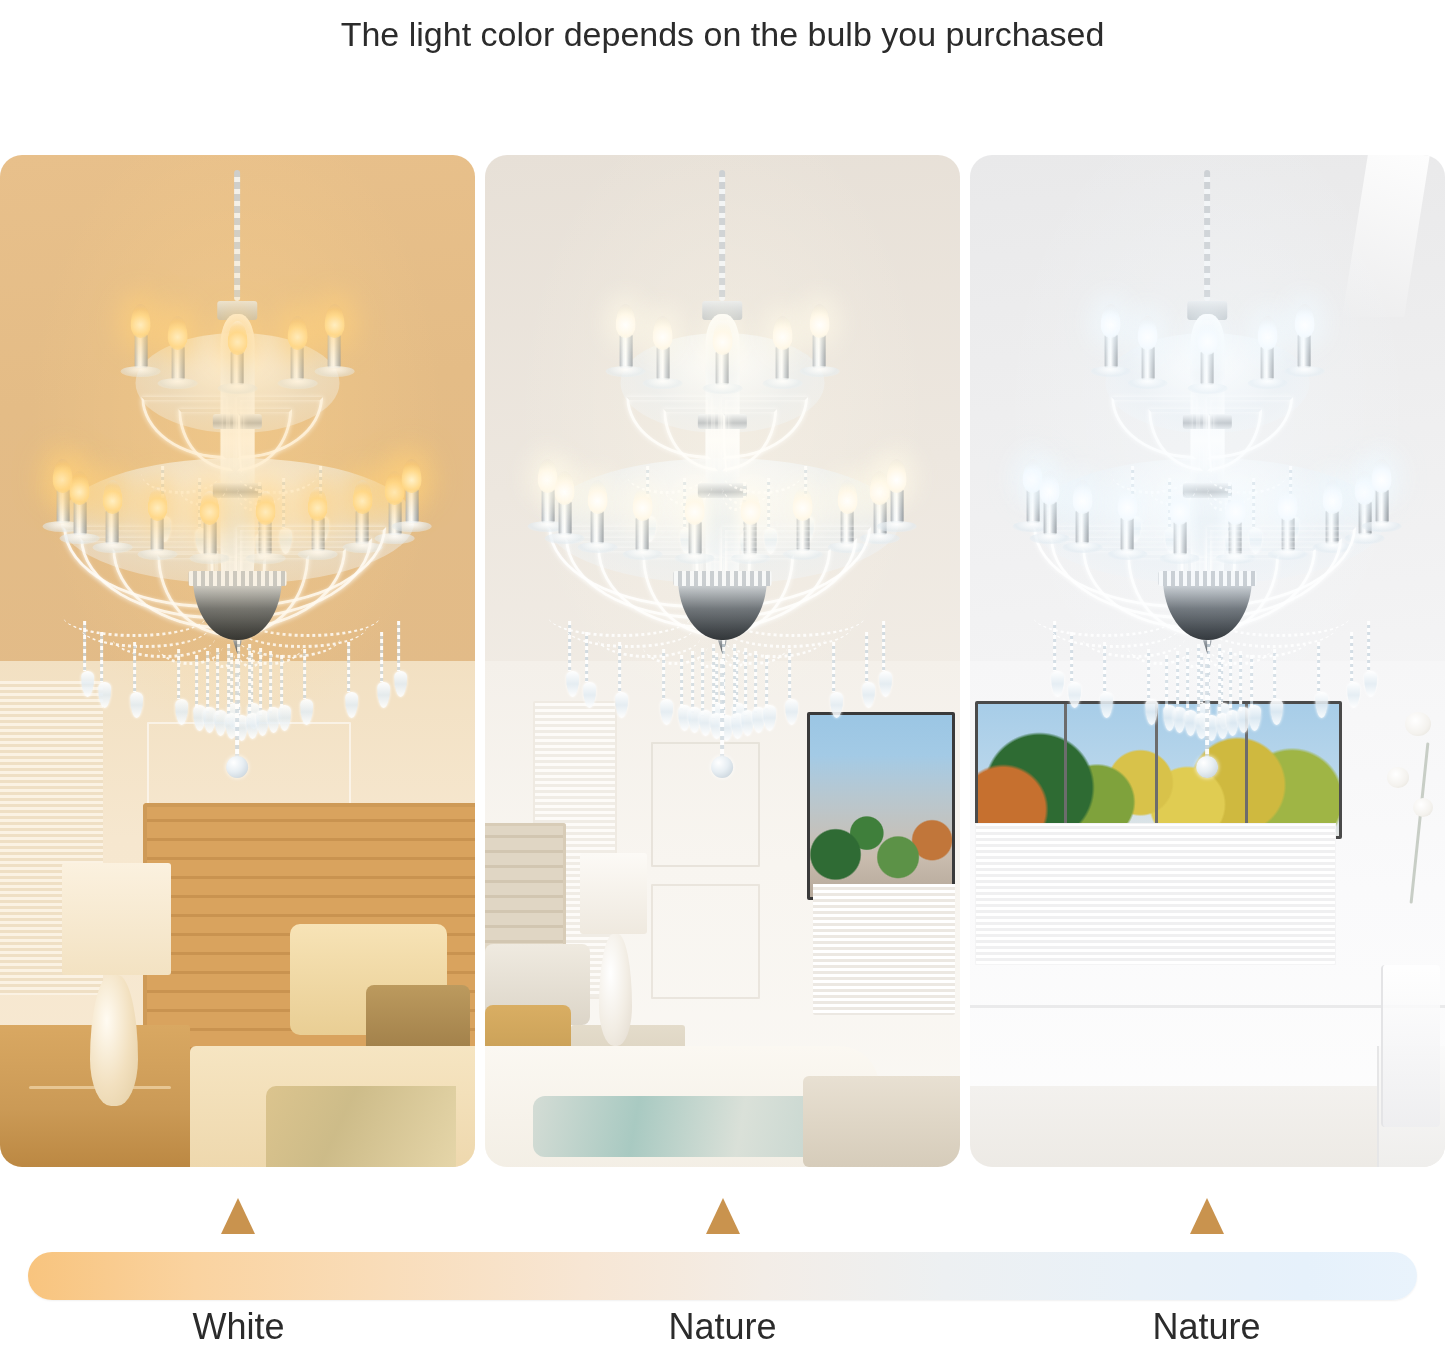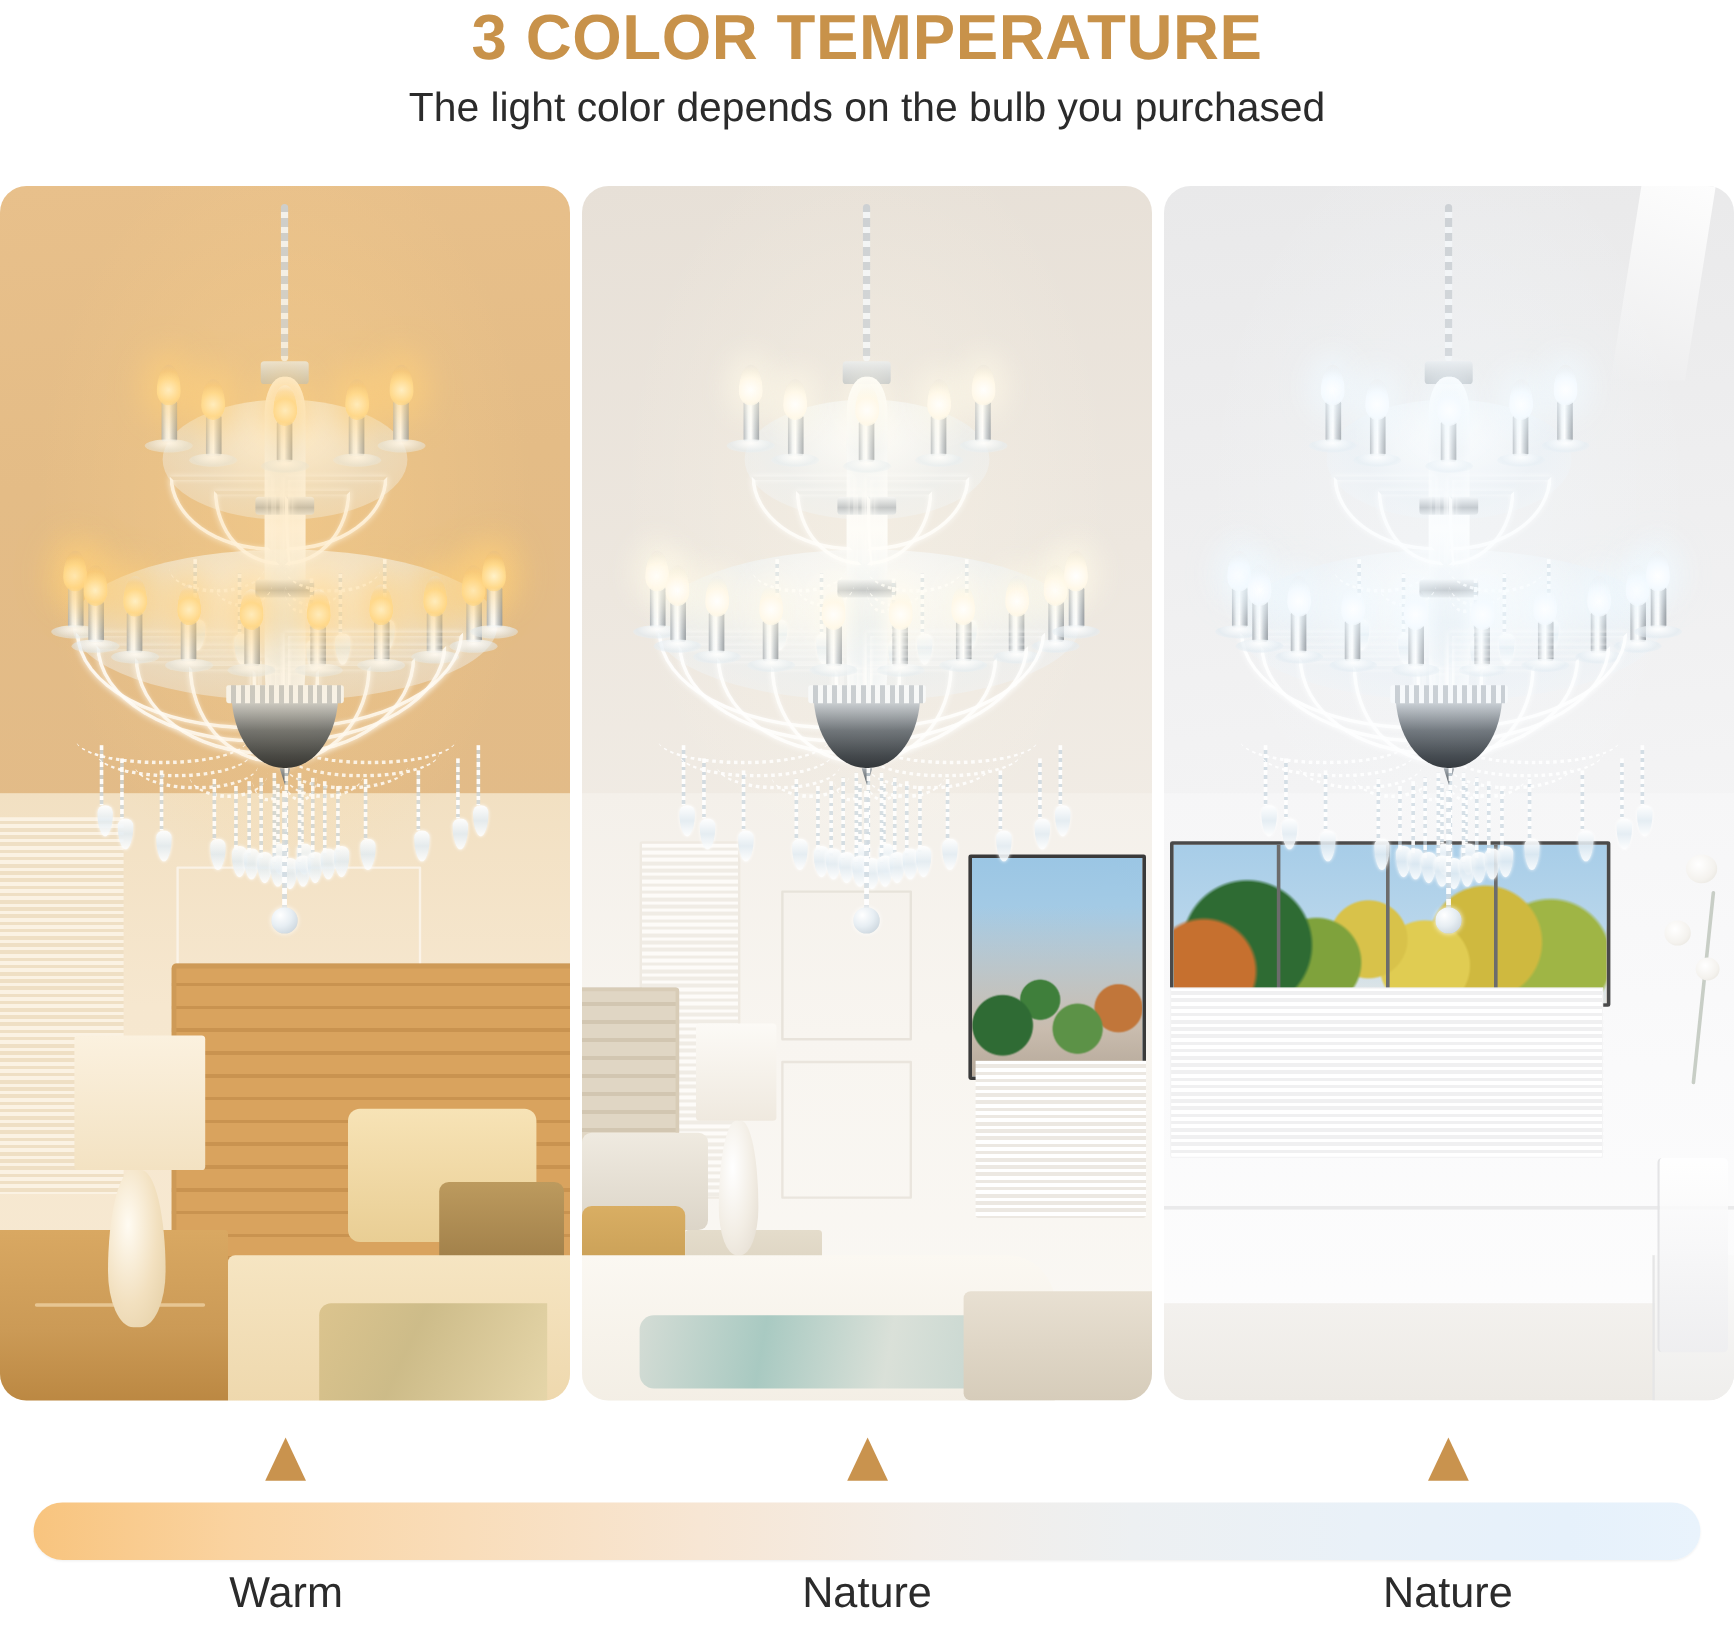--- a/index.html
+++ b/index.html
@@ -443,21 +443,20 @@
     font-size: 36px;
     color: #2B2B2B;
     font-family: "Liberation Sans", sans-serif;
     white-space: nowrap;
   }
 </style>
 </head>
 <body>
 
 <div class="header">
-  <div class="title">3 COLOR TEMPERATURE</div>
   <div class="subtitle">The light color depends on the bulb you purchased</div>
 </div>
 
 <div class="panels">
 
   <div class="panel p-warm">
     <div class="ceiling"></div>
     <div class="wall"></div>
 
     <div class="panel-molding" style="left:31%;top:56%;width:42%;height:13%;border-color:rgba(255,255,255,.55);"></div>
@@ -1032,17 +1031,17 @@
 </div>
 
 <div class="legend">
   <div class="markers">
       <div class="marker" style="left: 16.5%; border-bottom-color: rgb(201, 147, 78);"></div>
       <div class="marker" style="left: 50%; border-bottom-color: rgb(201, 147, 78);"></div>
       <div class="marker" style="left: 83.5%; border-bottom-color: rgb(201, 147, 78);"></div>
     </div>
   <div class="gradient-bar"></div>
   <div class="labels">
-      <div class="legend-label" style="left: 16.5%;">Warm</div>
+      <div class="legend-label" style="left: 16.5%;">White</div>
       <div class="legend-label" style="left: 50%;">Nature</div>
       <div class="legend-label" style="left: 83.5%;">Nature</div>
     </div>
 </div>
 
 </body></html>

